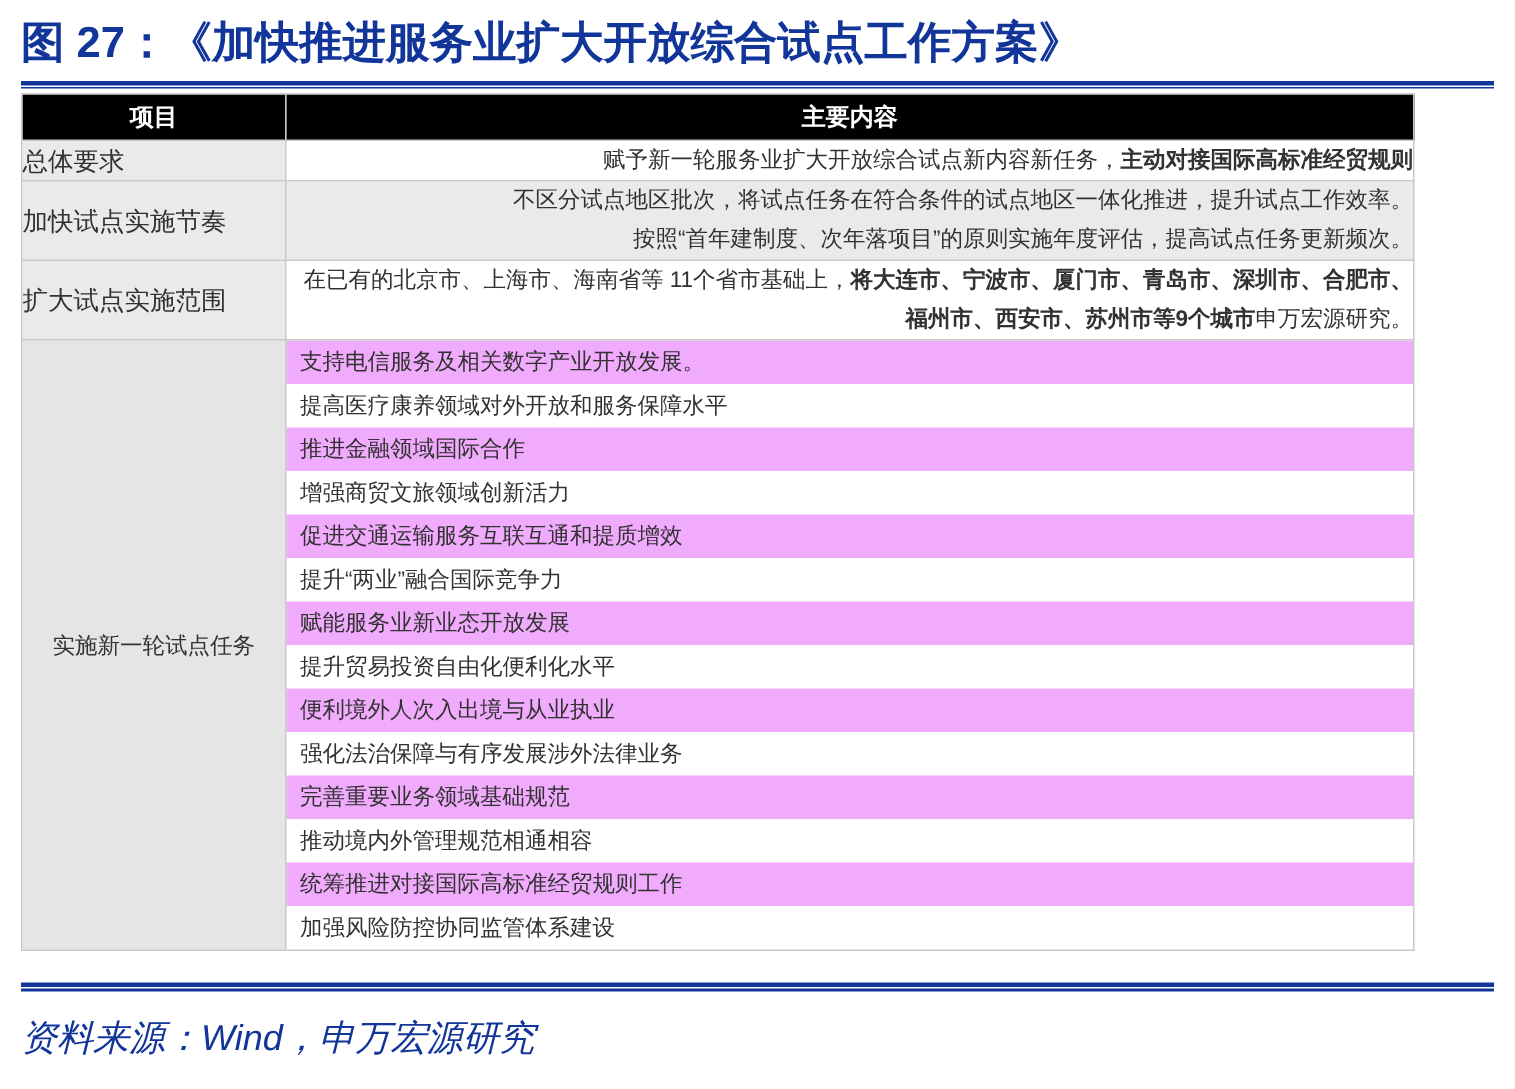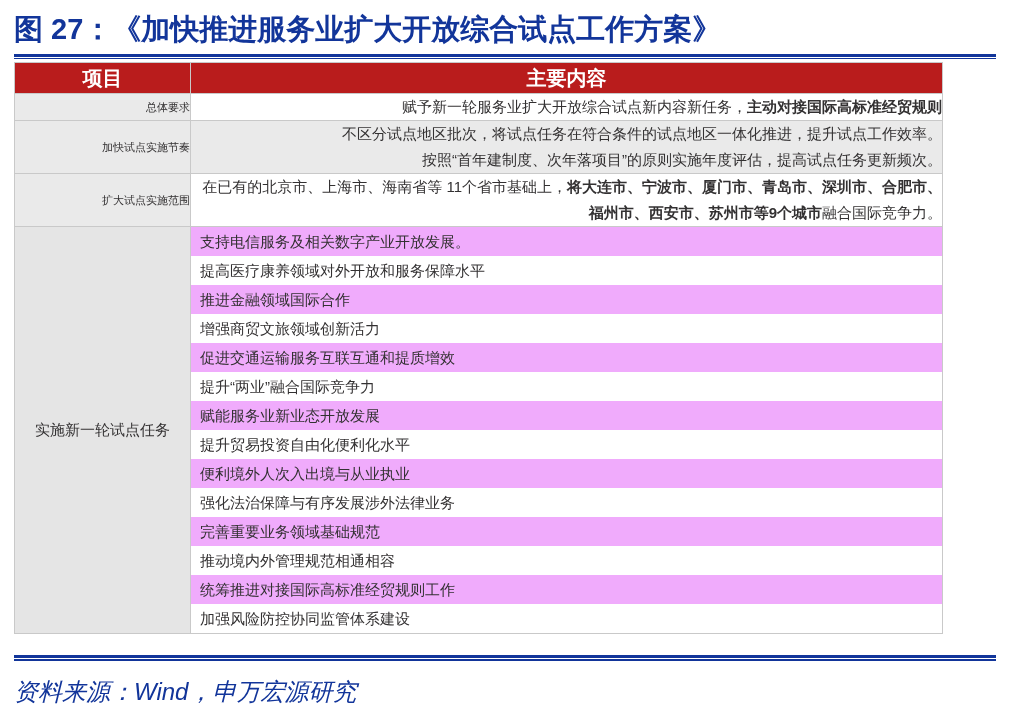--- a/index.html
+++ b/index.html
@@ -57,34 +57,34 @@
     border-collapse: collapse;
     width: 928px;
     table-layout: fixed;
   }
   table.grid td, table.grid th {
     border: 1px solid #c9c9c9;
     vertical-align: middle;
     padding: 0;
   }
   thead th {
-    background: #b91c1c;
+    background: #000000;
     color: #ffffff;
-    font-size: 20px;
+    font-size: 16px;
     font-weight: bold;
     height: 30px;
     border: 1px solid #0a3191;
     text-align: center;
   }
   .col-item { width: 176px; }
   .col-main { width: 752px; }
 
   td.label-cell {
-    text-align: right;
-    font-size: 11px;
+    text-align: left;
+    font-size: 17px;
     color: #333132;
     padding: 4px 6px;
   }
   td.content-cell {
     font-size: 15px;
     color: #333132;
     padding: 5px 9px;
     line-height: 26px;
     text-align: right;
   }
@@ -167,21 +167,21 @@
         <tr>
           <td class="label-cell shade">加快试点实施节奏</td>
           <td class="content-cell shade">
             <div>不区分试点地区批次，将试点任务在符合条件的试点地区一体化推进，提升试点工作效率。</div>
             <div>按照“首年建制度、次年落项目”的原则实施年度评估，提高试点任务更新频次。</div>
           </td>
         </tr>
 
         <tr>
           <td class="label-cell shade">扩大试点实施范围</td>
-          <td class="content-cell plain"><span>在已有的北京市、上海市、海南省等 11个省市基础上，</span><span class="b">将大连市、宁波市、厦门市、青岛市、深圳市、合肥市、福州市、西安市、苏州市等9个城市</span><span>融合国际竞争力。</span></td>
+          <td class="content-cell plain"><span>在已有的北京市、上海市、海南省等 11个省市基础上，</span><span class="b">将大连市、宁波市、厦门市、青岛市、深圳市、合肥市、福州市、西安市、苏州市等9个城市</span><span>申万宏源研究。</span></td>
         </tr>
 
         <tr>
           <td class="tasks-label">实施新一轮试点任务</td>
           <td class="tasks-cell">
             <div class="task-row shade">支持电信服务及相关数字产业开放发展。</div>
             <div class="task-row plain">提高医疗康养领域对外开放和服务保障水平</div>
             <div class="task-row shade">推进金融领域国际合作</div>
             <div class="task-row plain">增强商贸文旅领域创新活力</div>
             <div class="task-row shade">促进交通运输服务互联互通和提质增效</div>

